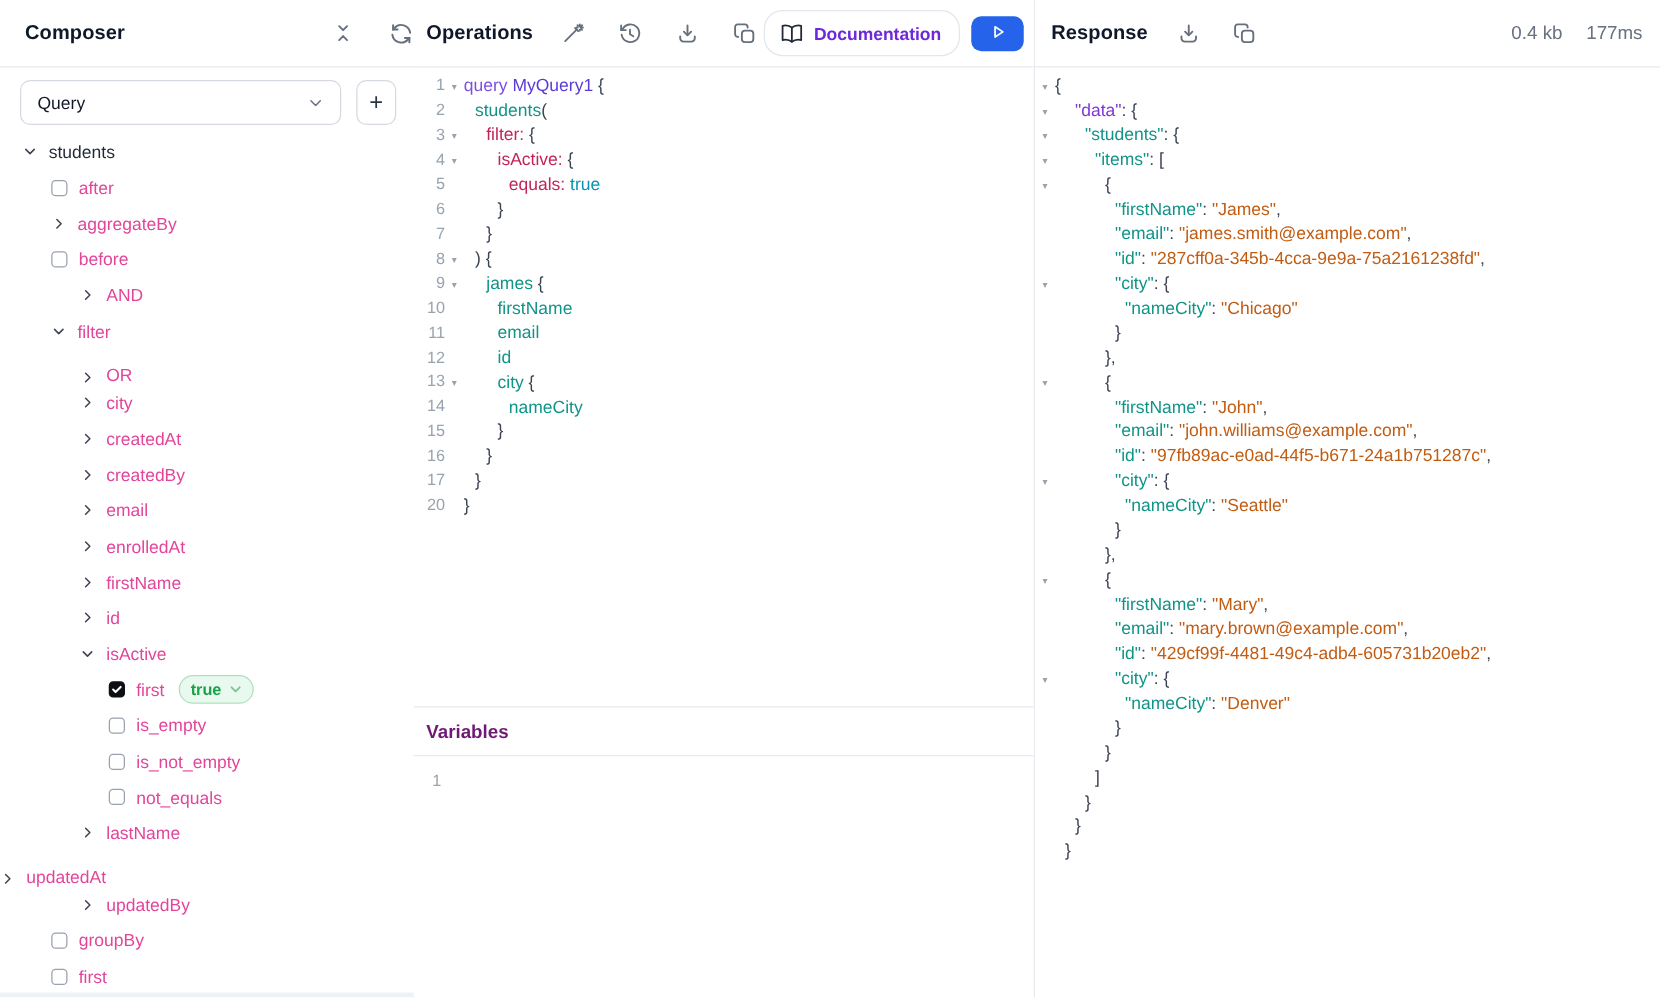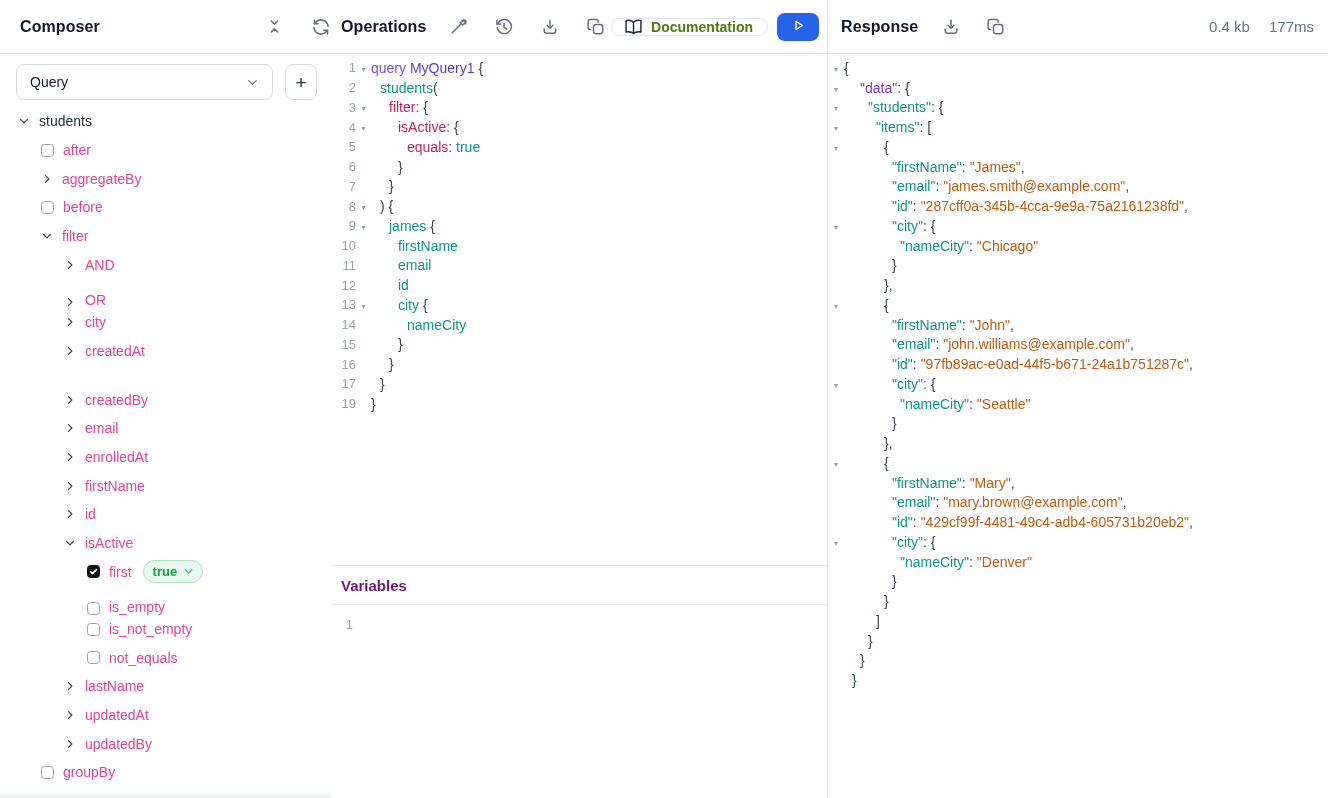--- a/index.html
+++ b/index.html
@@ -43,21 +43,21 @@
 
   
   .vscroll { position:absolute; top:108px; bottom:4px; right:2px; width:9px; }
   .vscroll .arrow { position:absolute; left:0; width:9px; height:8px; color:#8d96a3; display:flex; justify-content:center; }
   .vscroll .arrow.up { top:2px; }
   .vscroll .arrow.down { bottom:0; }
   .vthumb { position:absolute; left:1px; width:7px; top:176px; height:206px; background:#9aa2ad; border-radius:4px; }
   .hscroll-strip { position:absolute; left:0; right:0; bottom:0; height:4px; background:#eef1f5; }
 
   
-  .doc-btn { margin-left:auto; height:18px; border:1px solid #e3e7ed; border-radius:15px; background:#fff; display:flex; align-items:center; gap:8px; padding:0 14px 0 12px; font-size:14px; font-weight:bold; color:#4d7c0f; cursor:pointer; }
+  .doc-btn { margin-left:auto; height:37px; border:1px solid #e3e7ed; border-radius:15px; background:#fff; display:flex; align-items:center; gap:8px; padding:0 14px 0 12px; font-size:14px; font-weight:bold; color:#6d28d9; cursor:pointer; }
   .doc-btn svg { display:block; color:#1f2937; }
   .run-btn { margin-left:9px; width:42px; height:28px; border:none; border-radius:8px; background:#2563eb; display:flex; align-items:center; justify-content:center; cursor:pointer; }
 
   
   .codewrap { position:absolute; left:0; right:0; overflow:hidden; }
   .ops-code { top:55px; height:510px; padding-top:3px; }
   .resp-json { top:55px; bottom:0; padding-top:3px; }
   .cl { display:flex; align-items:center; height:19.76px; font-size:14px; white-space:pre; }
   .cl .num { width:25px; text-align:right; color:#99a3ae; font-size:13px; flex:none; }
   .cl .fold { width:15px; flex:none; color:#99a3ae; font-size:8px; text-align:center; padding-top:3px; cursor:pointer; }
@@ -141,36 +141,36 @@
           <svg width="12" height="12" viewBox="0 0 16 16" fill="none" stroke="currentColor" stroke-width="1.7" stroke-linecap="round" stroke-linejoin="round">
             <path d="M6 3.5l4.5 4.5L6 12.5"></path>
           </svg>
         </span>
         <span class="lbl">aggregateBy</span>
       </div>
       <div class="trow" style="padding-left: 41px;">
         <span class="cbox"></span>
         <span class="lbl">before</span>
       </div>
+      <div class="trow" style="padding-left: 64px;">
+        <span class="chev">
+          <svg width="12" height="12" viewBox="0 0 16 16" fill="none" stroke="currentColor" stroke-width="1.7" stroke-linecap="round" stroke-linejoin="round">
+            <path d="M6 3.5l4.5 4.5L6 12.5"></path>
+          </svg>
+        </span>
+        <span class="lbl">AND</span>
+      </div>
       <div class="trow" style="padding-left: 41px;">
         <span class="chev">
           <svg width="12" height="12" viewBox="0 0 16 16" fill="none" stroke="currentColor" stroke-width="1.7" stroke-linecap="round" stroke-linejoin="round">
             <path d="M3.5 6L8 10.5 12.5 6"></path>
           </svg>
         </span>
         <span class="lbl">filter</span>
       </div>
-      <div class="trow" style="padding-left: 64px;">
-        <span class="chev">
-          <svg width="12" height="12" viewBox="0 0 16 16" fill="none" stroke="currentColor" stroke-width="1.7" stroke-linecap="round" stroke-linejoin="round">
-            <path d="M6 3.5l4.5 4.5L6 12.5"></path>
-          </svg>
-        </span>
-        <span class="lbl">AND</span>
-      </div>
       <div class="trow" style="padding-left: 64px; align-items: flex-end;">
         <span class="chev">
           <svg width="12" height="12" viewBox="0 0 16 16" fill="none" stroke="currentColor" stroke-width="1.7" stroke-linecap="round" stroke-linejoin="round">
             <path d="M6 3.5l4.5 4.5L6 12.5"></path>
           </svg>
         </span>
         <span class="lbl">OR</span>
       </div>
       <div class="trow" style="padding-left: 64px;">
         <span class="chev">
@@ -181,21 +181,21 @@
         <span class="lbl">city</span>
       </div>
       <div class="trow" style="padding-left: 64px;">
         <span class="chev">
           <svg width="12" height="12" viewBox="0 0 16 16" fill="none" stroke="currentColor" stroke-width="1.7" stroke-linecap="round" stroke-linejoin="round">
             <path d="M6 3.5l4.5 4.5L6 12.5"></path>
           </svg>
         </span>
         <span class="lbl">createdAt</span>
       </div>
-      <div class="trow" style="padding-left: 64px; margin-top: 20px;">
+      <div class="trow" style="padding-left: 64px;">
         <span class="chev">
           <svg width="12" height="12" viewBox="0 0 16 16" fill="none" stroke="currentColor" stroke-width="1.7" stroke-linecap="round" stroke-linejoin="round">
             <path d="M6 3.5l4.5 4.5L6 12.5"></path>
           </svg>
         </span>
         <span class="lbl">createdBy</span>
       </div>
       <div class="trow" style="padding-left: 64px;">
         <span class="chev">
           <svg width="12" height="12" viewBox="0 0 16 16" fill="none" stroke="currentColor" stroke-width="1.7" stroke-linecap="round" stroke-linejoin="round">
@@ -243,41 +243,41 @@
           </svg>
         </span>
         <span class="lbl">first</span>
         <span class="pill">
           <span>true</span>
           <svg width="13" height="13" viewBox="0 0 16 16" fill="none" stroke="#79c595" stroke-width="1.8" stroke-linecap="round" stroke-linejoin="round">
             <path d="M4 6l4 4 4-4"></path>
           </svg>
         </span>
       </div>
-      <div class="trow" style="padding-left: 87px; align-items: flex-end;">
+      <div class="trow" style="padding-left: 87px;">
         <span class="cbox"></span>
         <span class="lbl">is_empty</span>
       </div>
       <div class="trow" style="padding-left: 87px;">
         <span class="cbox"></span>
         <span class="lbl">is_not_empty</span>
       </div>
       <div class="trow" style="padding-left: 87px;">
         <span class="cbox"></span>
         <span class="lbl">not_equals</span>
       </div>
       <div class="trow" style="padding-left: 64px;">
         <span class="chev">
           <svg width="12" height="12" viewBox="0 0 16 16" fill="none" stroke="currentColor" stroke-width="1.7" stroke-linecap="round" stroke-linejoin="round">
             <path d="M6 3.5l4.5 4.5L6 12.5"></path>
           </svg>
         </span>
         <span class="lbl">lastName</span>
       </div>
-      <div class="trow" style="padding-left: 64px;">
+      <div class="trow" style=" align-items: flex-end;">
         <span class="chev">
           <svg width="12" height="12" viewBox="0 0 16 16" fill="none" stroke="currentColor" stroke-width="1.7" stroke-linecap="round" stroke-linejoin="round">
             <path d="M6 3.5l4.5 4.5L6 12.5"></path>
           </svg>
         </span>
         <span class="lbl">updatedAt</span>
       </div>
       <div class="trow" style="padding-left: 64px;">
         <span class="chev">
           <svg width="12" height="12" viewBox="0 0 16 16" fill="none" stroke="currentColor" stroke-width="1.7" stroke-linecap="round" stroke-linejoin="round">
@@ -373,21 +373,21 @@
       <div class="cl"><span class="num">8</span><span class="fold">▾</span><span class="ct" style="padding-left:9px"><span class="tk-pc">) {</span></span></div>
       <div class="cl"><span class="num">9</span><span class="fold">▾</span><span class="ct" style="padding-left:18px"><span class="tk-fd">james</span><span class="tk-pc"> {</span></span></div>
       <div class="cl"><span class="num">10</span><span class="fold"></span><span class="ct" style="padding-left:27px"><span class="tk-fd">firstName</span></span></div>
       <div class="cl"><span class="num">11</span><span class="fold"></span><span class="ct" style="padding-left:27px"><span class="tk-fd">email</span></span></div>
       <div class="cl"><span class="num">12</span><span class="fold"></span><span class="ct" style="padding-left:27px"><span class="tk-fd">id</span></span></div>
       <div class="cl"><span class="num">13</span><span class="fold">▾</span><span class="ct" style="padding-left:27px"><span class="tk-fd">city</span><span class="tk-pc"> {</span></span></div>
       <div class="cl"><span class="num">14</span><span class="fold"></span><span class="ct" style="padding-left:36px"><span class="tk-fd">nameCity</span></span></div>
       <div class="cl"><span class="num">15</span><span class="fold"></span><span class="ct" style="padding-left:27px"><span class="tk-pc">}</span></span></div>
       <div class="cl"><span class="num">16</span><span class="fold"></span><span class="ct" style="padding-left:18px"><span class="tk-pc">}</span></span></div>
       <div class="cl"><span class="num">17</span><span class="fold"></span><span class="ct" style="padding-left:9px"><span class="tk-pc">}</span></span></div>
-      <div class="cl"><span class="num">19</span><span class="fold"></span><span class="ct" style="padding-left:0px"><span class="tk-pc">}</span></span></div>
+      <div class="cl"><span class="num">20</span><span class="fold"></span><span class="ct" style="padding-left:0px"><span class="tk-pc">}</span></span></div>
     </div>
 
   <div class="vars-head">
     <span class="vars-title">Variables</span>
   </div>
   <div class="vars-editor">
     <span class="num">1</span>
   </div>
 </section>
 

